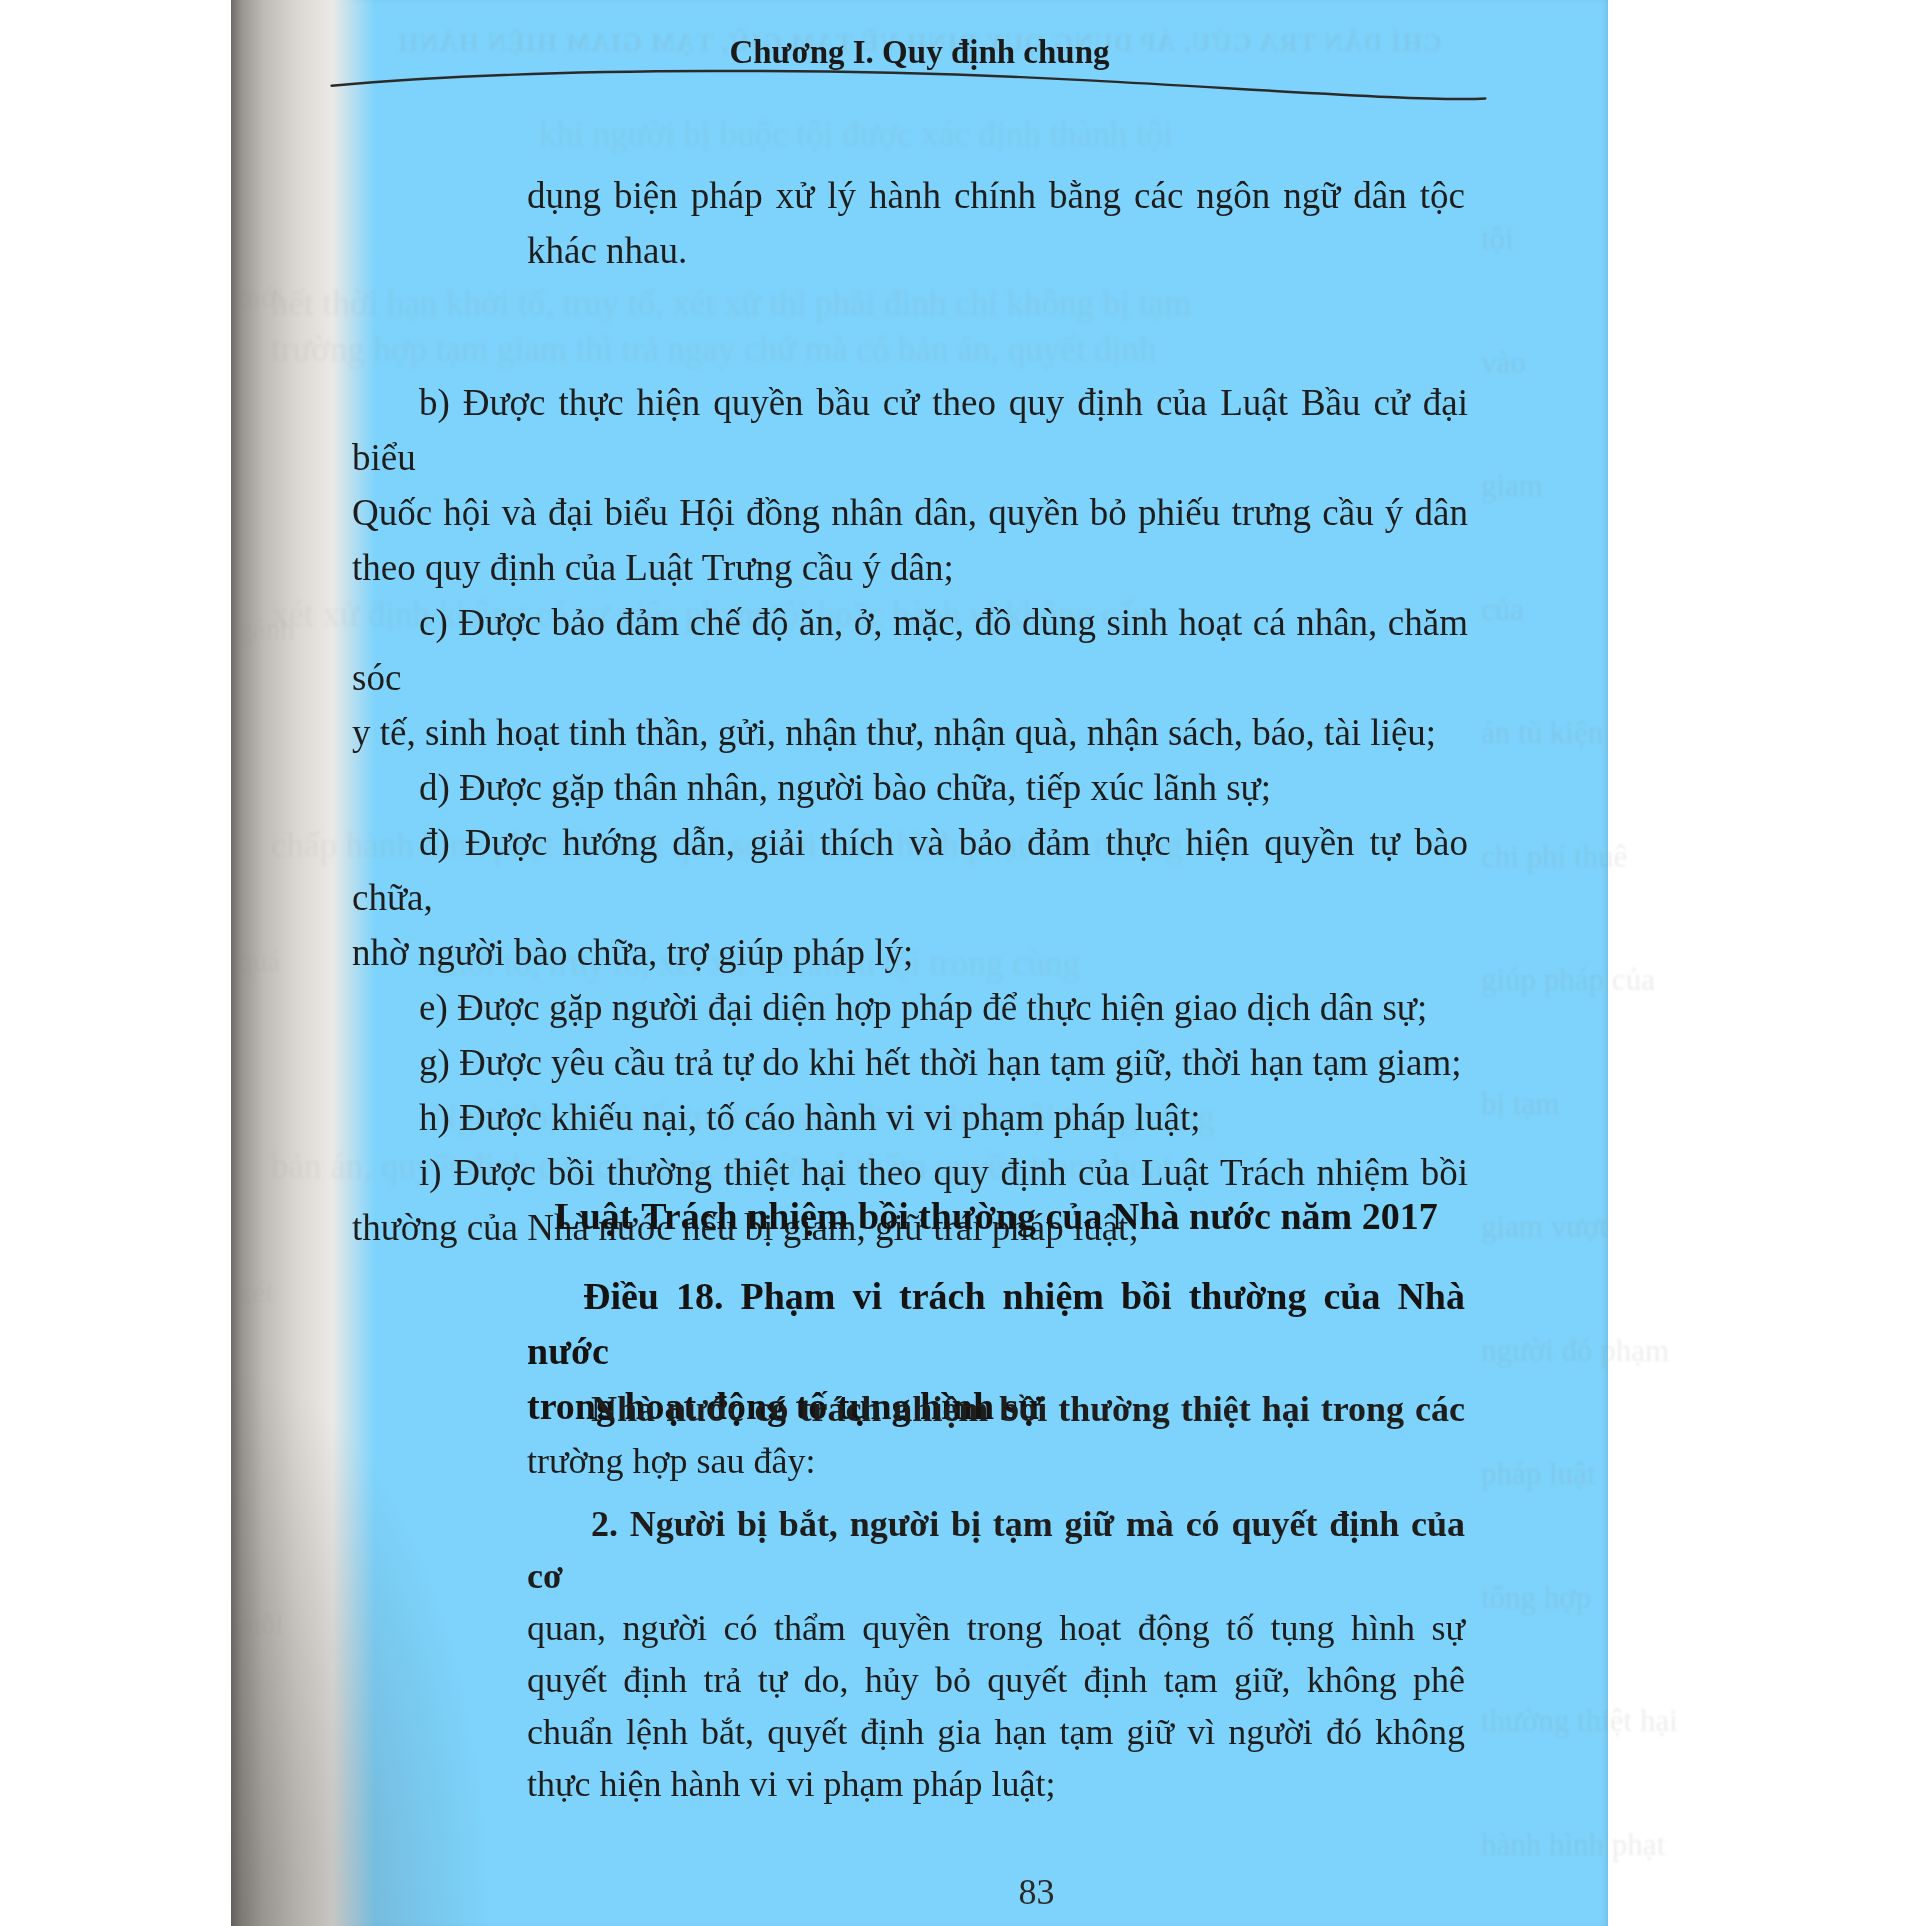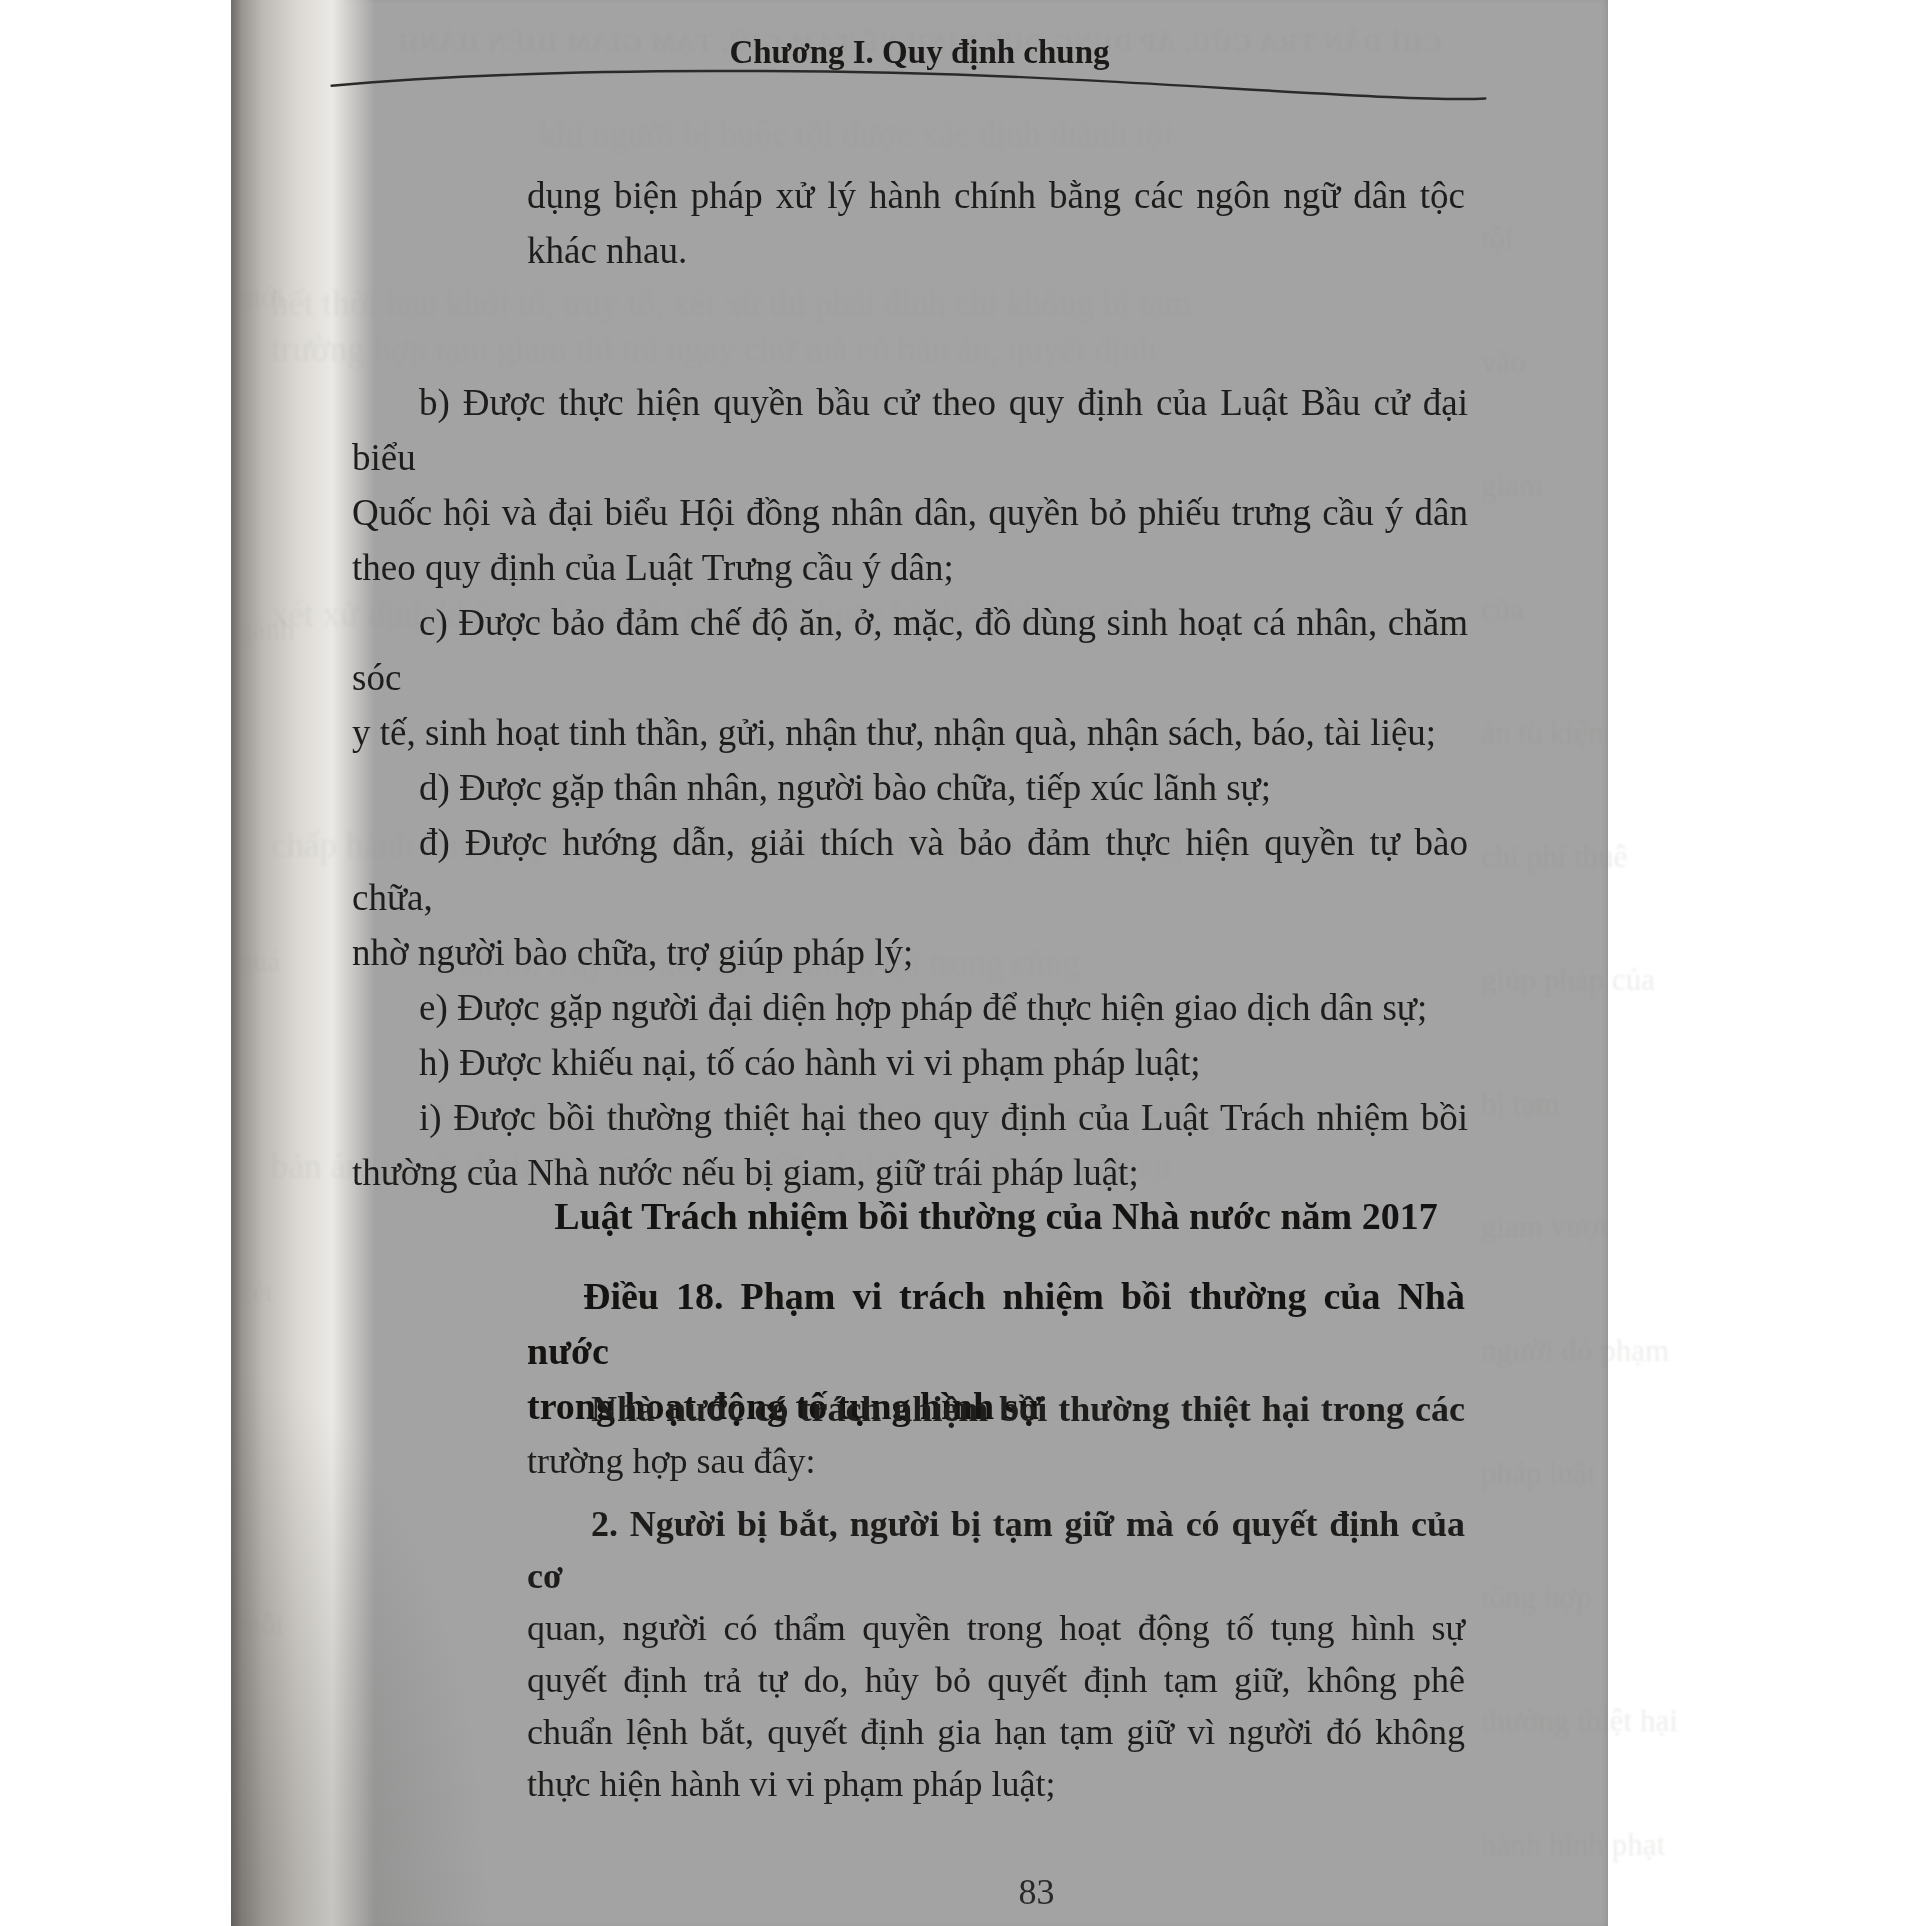--- a/index.html
+++ b/index.html
@@ -1,21 +1,21 @@
 <!DOCTYPE html>
 <html style="font-size:10.7px"><head>
 <meta charset="utf-8">
 <style>
   html,body{margin:0;padding:0;background:#ffffff;}
   body{width:1926px;height:1926px;position:relative;overflow:hidden;
        font-family:"Liberation Serif", serif;}
 
   
   .page{position:absolute;left:231px;top:0;width:1377px;height:1926px;
-        background:#a3a3a3;
+        background:#7dd3fc;
         box-shadow:inset -3.4px 0 8px -4.7px rgba(0,0,0,.22);}
   .page::before{content:"";position:absolute;left:0;top:0;bottom:0;width:144px;
         background:linear-gradient(90deg,#6d6b68 0px,#98948f 10.7px,#bdb9b4 32px,
                    #d9d6d1 64px,#ebe9e5 101px,rgba(246,245,242,0) 144px);
         pointer-events:none;}
   .page::after{content:"";position:absolute;left:0;bottom:0;width:281px;height:603px;
         background:radial-gradient(ellipse at 0% 100%,rgba(80,78,74,.38),rgba(80,78,74,0) 65%);
         pointer-events:none;}
 
   
@@ -113,20 +113,21 @@
   <div class="block main-col" style="top:375px">
     <span class="ln j i100">b) Được thực hiện quyền bầu cử theo quy định của Luật Bầu cử đại biểu</span>
     <span class="ln j">Quốc hội và đại biểu Hội đồng nhân dân, quyền bỏ phiếu trưng cầu ý dân</span>
     <span class="ln">theo quy định của Luật Trưng cầu ý dân;</span>
     <span class="ln j i100">c) Được bảo đảm chế độ ăn, ở, mặc, đồ dùng sinh hoạt cá nhân, chăm sóc</span>
     <span class="ln">y tế, sinh hoạt tinh thần, gửi, nhận thư, nhận quà, nhận sách, báo, tài liệu;</span>
     <span class="ln i100">d) Được gặp thân nhân, người bào chữa, tiếp xúc lãnh sự;</span>
     <span class="ln j i100">đ) Được hướng dẫn, giải thích và bảo đảm thực hiện quyền tự bào chữa,</span>
     <span class="ln">nhờ người bào chữa, trợ giúp pháp lý;</span>
     <span class="ln i100">e) Được gặp người đại diện hợp pháp để thực hiện giao dịch dân sự;</span>
+    <span class="ln i100">g) Được yêu cầu trả tự do khi hết thời hạn tạm giữ, thời hạn tạm giam;</span>
     <span class="ln i100">h) Được khiếu nại, tố cáo hành vi vi phạm pháp luật;</span>
     <span class="ln j i100">i) Được bồi thường thiệt hại theo quy định của Luật Trách nhiệm bồi</span>
     <span class="ln">thường của Nhà nước nếu bị giam, giữ trái pháp luật;</span>
   </div>
 
   <div class="law-title">Luật Trách nhiệm bồi thường của Nhà nước năm 2017</div>
 
   <div class="block article-title bold">
     <span class="ln j i83">Điều 18. Phạm vi trách nhiệm bồi thường của Nhà nước</span>
     <span class="ln">trong hoạt động tố tụng hình sự</span>

